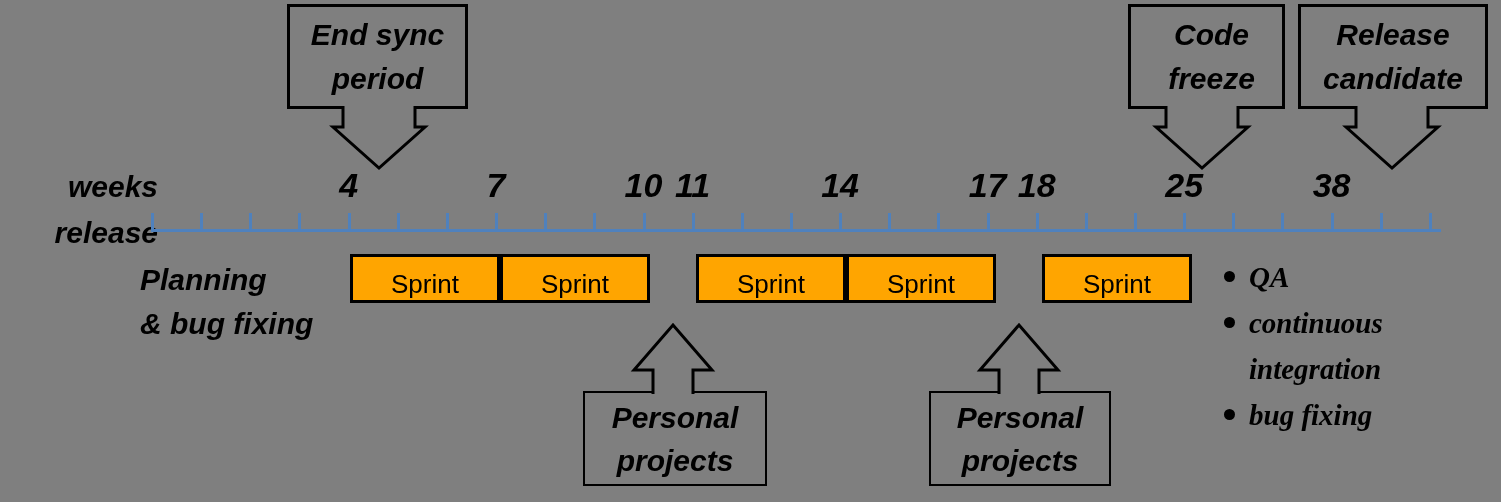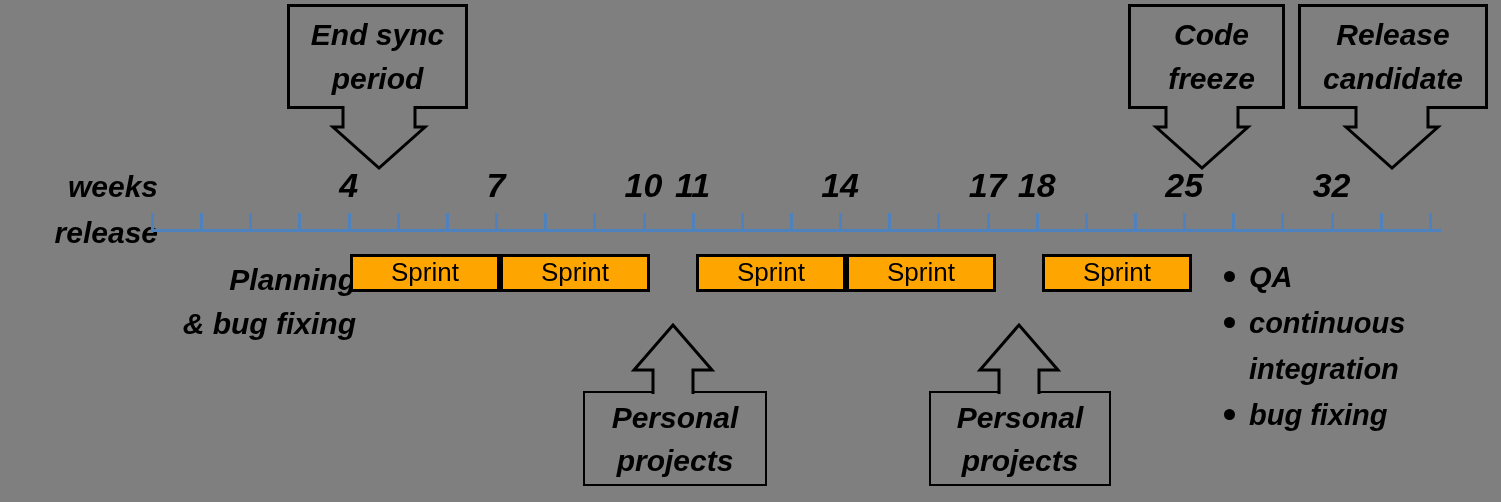--- a/index.html
+++ b/index.html
@@ -57,42 +57,42 @@
     text-align:center;
   }
   .axis-caption{
     position:absolute;left:8px;top:164px;width:150px;
     font-style:italic;font-weight:700;font-size:30px;line-height:46px;
     text-align:right;
   }
   .phase-label{
     position:absolute;left:140px;top:258px;width:216px;
     font-style:italic;font-weight:700;font-size:30px;line-height:44px;
-    text-align:right;
+    text-align:left;
   }
   
   .sprint{
-    position:absolute;top:254px;height:38px;width:150px;
+    position:absolute;top:254px;height:49px;width:150px;
     background:var(--orange);
     border:3px solid var(--ink);
     box-sizing:border-box;
-    display:flex;align-items:flex-start;justify-content:center;
+    display:flex;align-items:flex-end;justify-content:center;
     font-size:26px;font-weight:400;font-style:normal;
   }
   .sprint.s1{left:350px;}
   .sprint.s2{left:500px;}
   .sprint.s3{left:696px;}
   .sprint.s4{left:846px;}
   .sprint.s5{left:1042px;}
   
   .bullets{
     position:absolute;left:1224px;top:254px;width:212px;
     font-style:italic;font-weight:700;font-size:29px;line-height:46px;
   }
-  .bullet-item{display:flex;}
+  .bullet-item{display:flex;font-family:Liberation Serif, serif;}
   .dot{
     flex:0 0 11px;width:11px;height:11px;border-radius:50%;
     background:var(--ink);margin:17px 14px 0 0;
   }
   .bullet-text{flex:1;}
   
   .arrows{
     position:absolute;left:0;top:0;width:1501px;height:502px;
     pointer-events:none;
   }
@@ -152,21 +152,21 @@
     </div>
   <div id="weekLabels">
       <div class="week-label" style="left: 308.6px;">4</div>
       <div class="week-label" style="left: 456.05px;">7</div>
       <div class="week-label" style="left: 603.5px;">10</div>
       <div class="week-label" style="left: 652.65px;">11</div>
       <div class="week-label" style="left: 800.1px;">14</div>
       <div class="week-label" style="left: 947.55px;">17</div>
       <div class="week-label" style="left: 996.7px; font-style: italic;">18</div>
       <div class="week-label" style="left: 1144.15px;">25</div>
-      <div class="week-label" style="left: 1291.6px;">32</div>
+      <div class="week-label" style="left: 1291.6px;">38</div>
     </div>
 
   <div class="phase-label">
     <div>Planning</div>
     <div>&amp; bug fixing</div>
   </div>
 
   <div class="sprint s1">
       <span>Sprint</span>
     </div>

